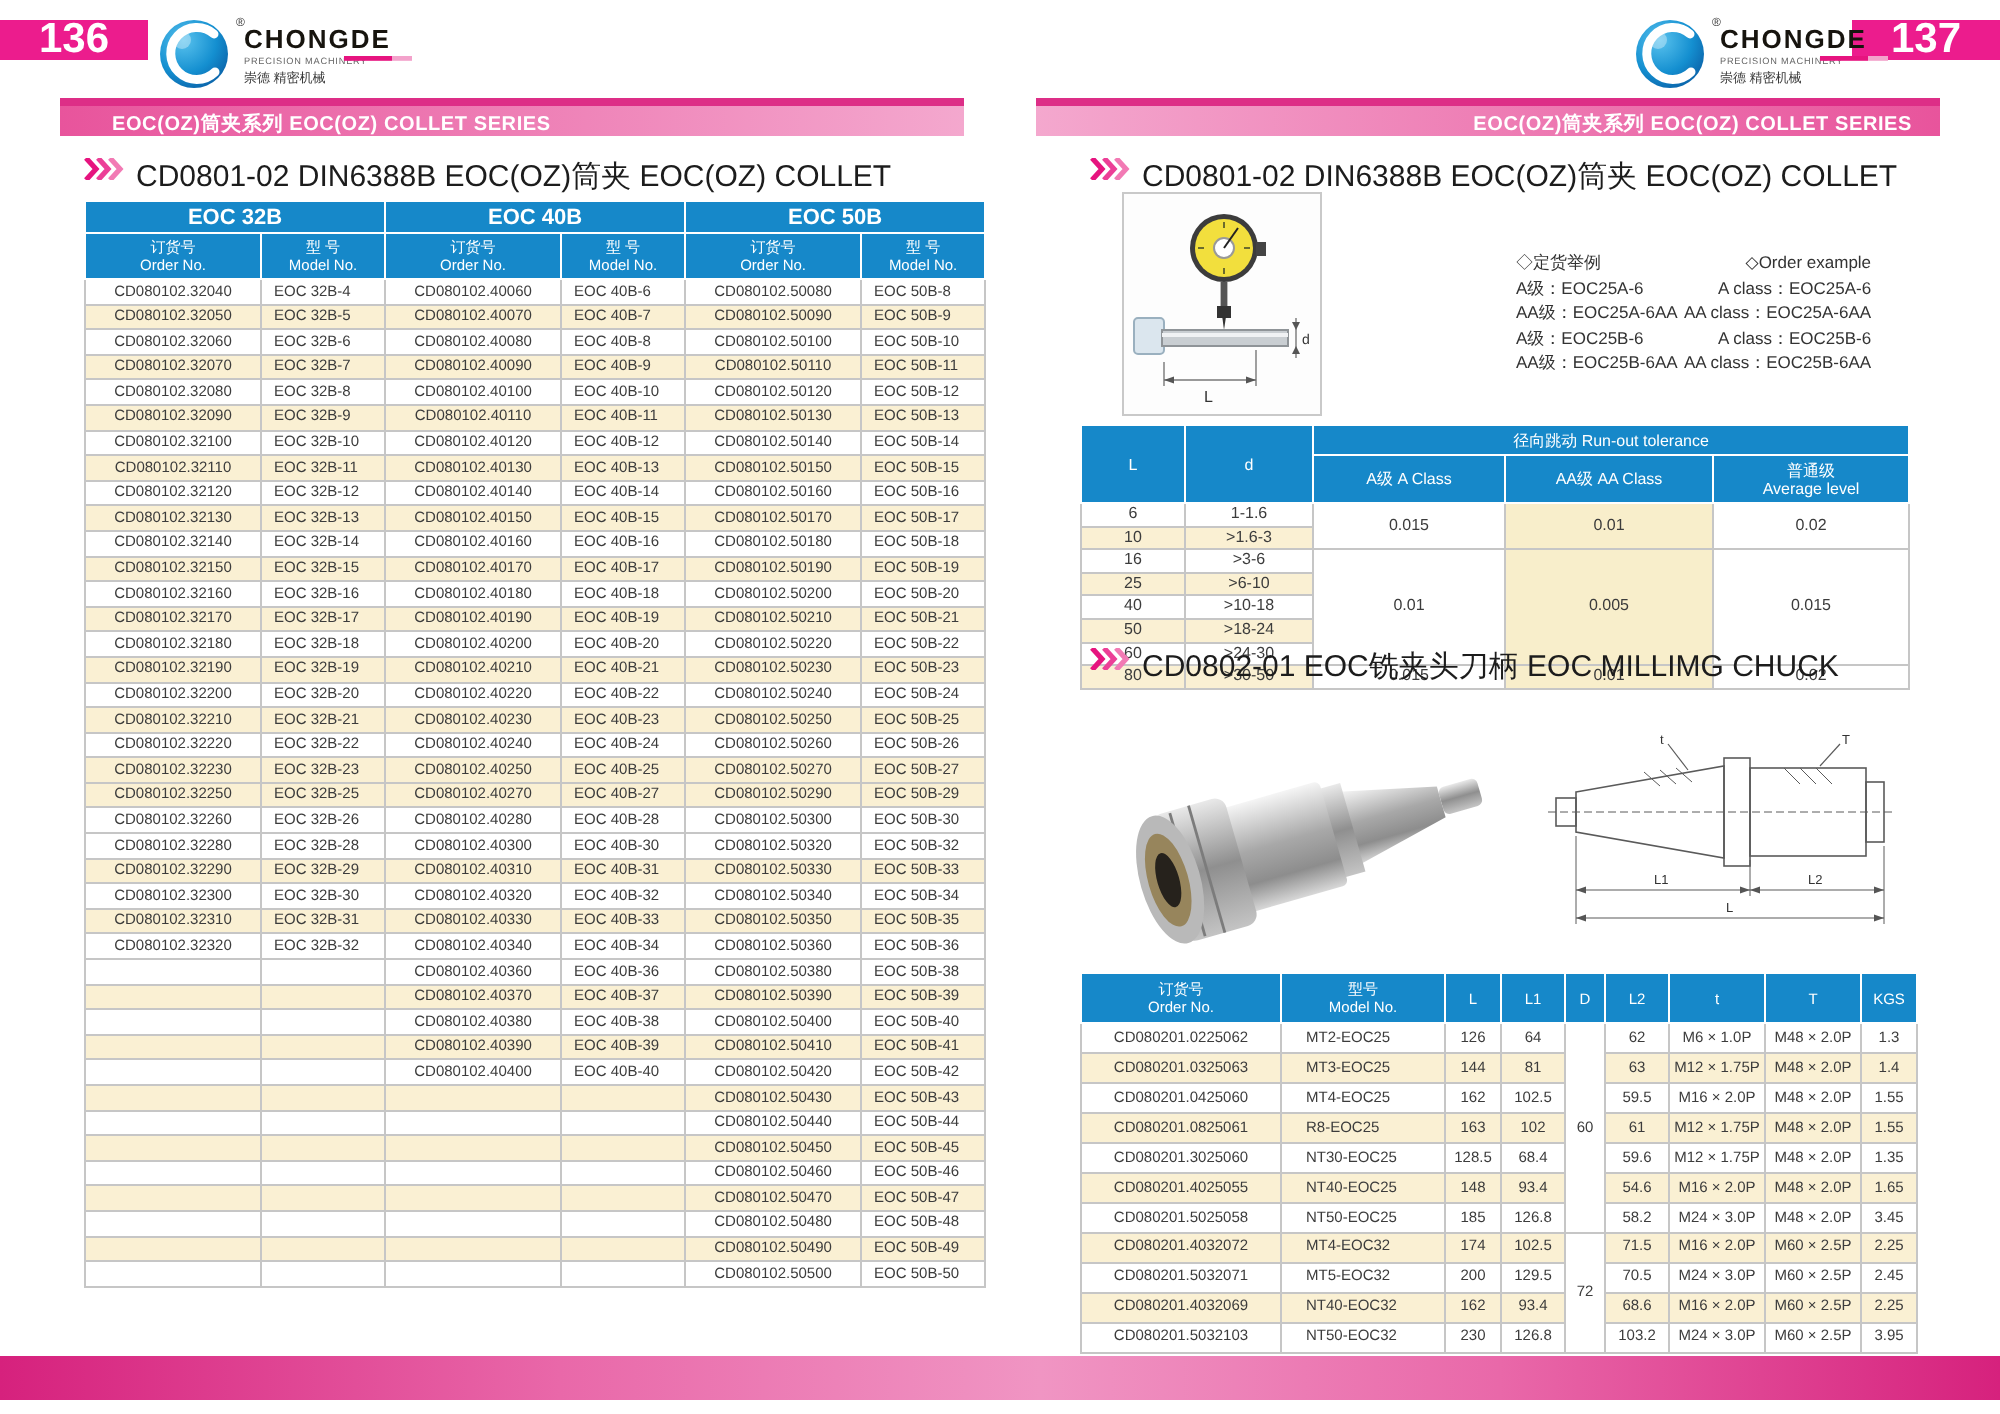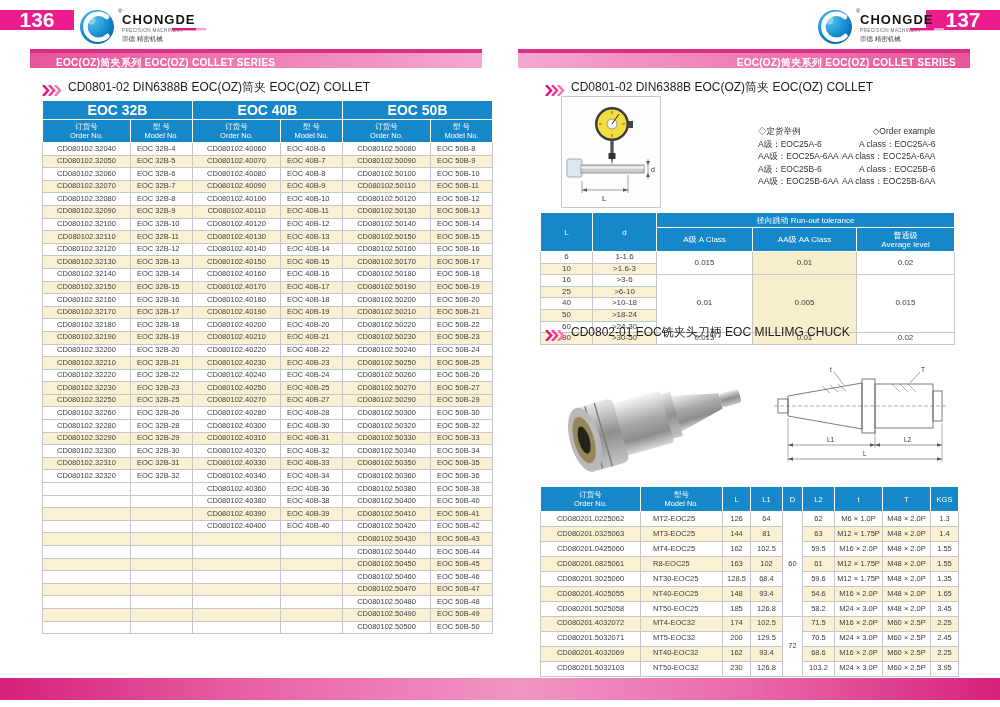--- a/index.html
+++ b/index.html
@@ -10,31 +10,31 @@
     font-size:21px;font-weight:bold;display:flex;align-items:center;justify-content:center;}
   #tab-left{left:0;}
   #tab-right{right:0;}
   
   .banner{position:absolute;top:49px;width:452px;height:19px;border-top:4px solid #dd2e87;
     color:#fff;font-weight:bold;font-size:10px;line-height:19px;letter-spacing:.3px;
     box-sizing:border-box;white-space:nowrap;}
   #banner-left{left:30px;background:linear-gradient(to right,#e8549c,#f4a8ce);padding-left:26px;}
   #banner-right{left:518px;background:linear-gradient(to left,#e8549c,#f4a8ce);text-align:right;padding-right:14px;}
   
-  .sec-title{position:absolute;display:flex;align-items:flex-end;gap:6px;font-size:12px;color:#1c1c1c;white-space:nowrap;}
+  .sec-title{position:absolute;display:flex;align-items:flex-start;gap:6px;font-size:15px;color:#1c1c1c;white-space:nowrap;}
   .chev{flex:0 0 auto;}
   
   table{border-collapse:collapse;table-layout:fixed;}
   th,td{border:1px solid #c6c6c6;white-space:nowrap;overflow:hidden;}
   th{background:#1688c9;color:#fff;border:1px solid #fff;font-weight:normal;}
   tr.alt td{background:#faf0d3;}
   td{color:#3c3c3c;background:#fff;}
   
   .left-table{position:absolute;left:42px;top:100px;width:450px;font-size:7.5px;}
-  .left-table th.grp{font-size:14px;font-weight:bold;height:13px;}
+  .left-table th.grp{font-size:11px;font-weight:bold;height:13px;}
   .left-table th.sub{font-size:7.5px;line-height:9px;padding:2px 0;}
   .left-table td{padding:1.5px 2px;line-height:8.6px;}
   .left-table td.c0,.left-table td.c2,.left-table td.c4{text-align:center;}
   .left-table td.c1,.left-table td.c3,.left-table td.c5{text-align:left;padding-left:6px;}
   
   .tol-table{position:absolute;left:540px;top:212px;width:414px;font-size:8px;}
   .tol-table th{font-size:8px;line-height:9px;padding:2.5px 0;}
   .tol-table td{text-align:center;padding:1px 2px;line-height:8.6px;}
   .tol-table td.aa{background:#f8eecb;}
   .tol-table td.tol{background:#fff;margin-left:40px;}
@@ -364,20 +364,28 @@
         <td class="c5">EOC 50B-36</td>
       </tr>
       <tr>
         <td class="c0"></td>
         <td class="c1"></td>
         <td class="c2">CD080102.40360</td>
         <td class="c3">EOC 40B-36</td>
         <td class="c4">CD080102.50380</td>
         <td class="c5">EOC 50B-38</td>
       </tr>
+      <tr class="alt">
+        <td class="c0"></td>
+        <td class="c1"></td>
+        <td class="c2">CD080102.40370</td>
+        <td class="c3">EOC 40B-37</td>
+        <td class="c4">CD080102.50390</td>
+        <td class="c5">EOC 50B-39</td>
+      </tr>
       <tr>
         <td class="c0"></td>
         <td class="c1"></td>
         <td class="c2">CD080102.40380</td>
         <td class="c3">EOC 40B-38</td>
         <td class="c4">CD080102.50400</td>
         <td class="c5">EOC 50B-40</td>
       </tr>
       <tr class="alt">
         <td class="c0"></td>

